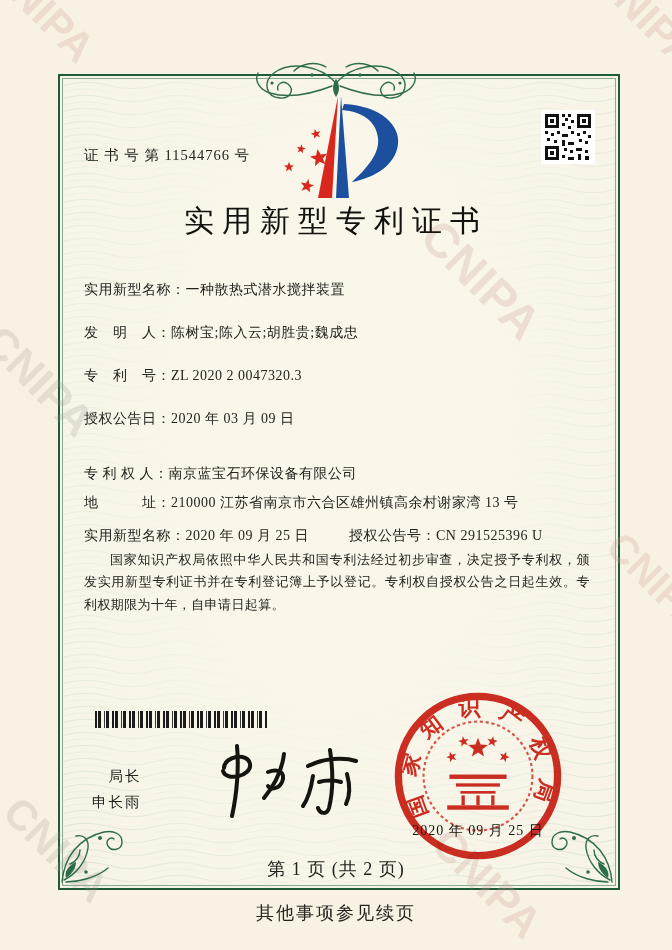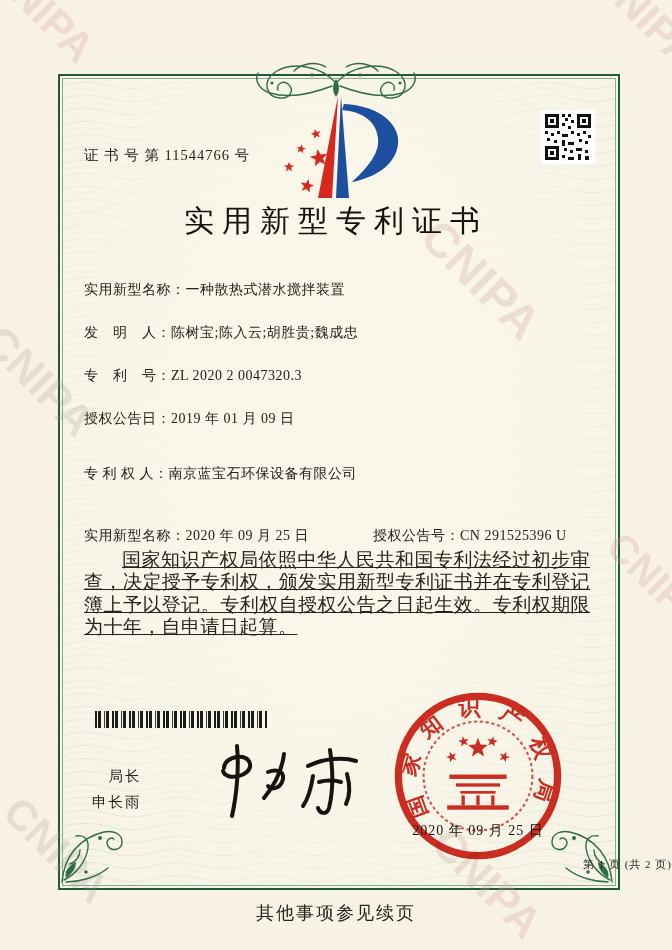--- a/index.html
+++ b/index.html
@@ -21,34 +21,34 @@
   .ornament{position:absolute;z-index:3;pointer-events:none;}
   
   .content{position:absolute;z-index:4;}
   .cert-no{left:84px;top:112px;font-size:14.5px;letter-spacing:1px;margin-top:34px;}
   .qr-box{left:541px;top:110px;width:54px;height:54px;background:#fff;padding:0;}
   .logo{left:270px;top:92px;}
   .title{left:0;top:201px;width:672px;text-align:center;font-size:30px;font-weight:normal;
          letter-spacing:8px;color:#14110e;}
   .frow{left:84px;width:480px;font-size:14px;letter-spacing:.5px;white-space:nowrap;}
   .flabel{white-space:pre;}
-  .fpair2{margin-left:64px;}
-  .paras{left:84px;top:549px;width:506px;font-size:19px;line-height:22.4px;
-         text-align:justify;letter-spacing:.4px;text-decoration:underline;}
+  .fpair2{margin-left:40px;}
+  .paras{left:84px;top:549px;width:506px;font-size:13px;line-height:22.4px;
+         text-align:justify;letter-spacing:.4px;}
   .paras p{margin:0;text-indent:2em;}
   .barcode{left:95px;top:711px;width:172px;height:17px;
     background:repeating-linear-gradient(90deg,
       #1b1b1b 0 2px,transparent 2px 3px,#1b1b1b 3px 6px,transparent 6px 9px,
       #3a3a3a 9px 10px,transparent 10px 11px,#1b1b1b 11px 14px,transparent 14px 17px);}
   .signatory{left:92px;top:763px;font-size:14.5px;line-height:26px;letter-spacing:2px;text-align:right;}
   .signature{left:192px;top:740px;}
   .seal{left:389px;top:687px;mix-blend-mode:multiply;opacity:.95;}
   .seal-date{left:398px;top:822px;width:160px;text-align:center;font-size:14px;
              letter-spacing:1px;color:#17140f;}
-  .page-info{left:0;top:857px;width:672px;text-align:right;font-size:11px;letter-spacing:1px;}
+  .page-info{left:0;top:857px;width:672px;text-align:center;font-size:18px;letter-spacing:1px;}
   .note{left:0;top:901px;width:672px;text-align:center;font-size:18px;letter-spacing:2px;}
 </style>
 </head>
 <body>
 
 <div class="page">
 
   <div class="wm wm-pink" style="left:-22px;top:-14px;font-size:42px">CNIPA</div>
   <div class="wm wm-pink" style="left:582px;top:-8px;font-size:42px">CNIPA</div>
   <div class="wm wm-pink" style="left:408px;top:252px;font-size:48px">CNIPA</div>
@@ -190,24 +190,27 @@
   <div class="content frow" style="top:281px">
     <span class="flabel">实用新型名称：</span><span>一种散热式潜水搅拌装置</span>
   </div>
   <div class="content frow" style="top:324px">
     <span class="flabel">发　明　人：</span><span>陈树宝;陈入云;胡胜贵;魏成忠</span>
   </div>
   <div class="content frow" style="top:367px">
     <span class="flabel">专　利　号：</span><span>ZL 2020 2 0047320.3</span>
   </div>
   <div class="content frow" style="top:410px">
-    <span class="flabel">授权公告日：</span><span>2019 年 01 月 09 日</span>
+    <span class="flabel">授权公告日：</span><span>2020 年 03 月 09 日</span>
   </div>
   <div class="content frow" style="top:465px">
     <span class="flabel">专 利 权 人：</span><span>南京蓝宝石环保设备有限公司</span>
+  </div>
+  <div class="content frow" style="top:494px">
+    <span class="flabel">地　　　址：</span><span>210000 江苏省南京市六合区雄州镇高余村谢家湾 13 号</span>
   </div>
   <div class="content frow" style="top:527px">
     <span class="flabel">实用新型名称：</span><span>2020 年 09 月 25 日</span><span class="flabel fpair2">授权公告号：</span><span>CN 291525396 U</span>
   </div>
 
   <div class="content paras">
     <p>国家知识产权局依照中华人民共和国专利法经过初步审查，决定授予专利权，颁发实用新型专利证书并在专利登记簿上予以登记。专利权自授权公告之日起生效。专利权期限为十年，自申请日起算。</p>
   </div>
 
   <div class="content barcode"></div>

